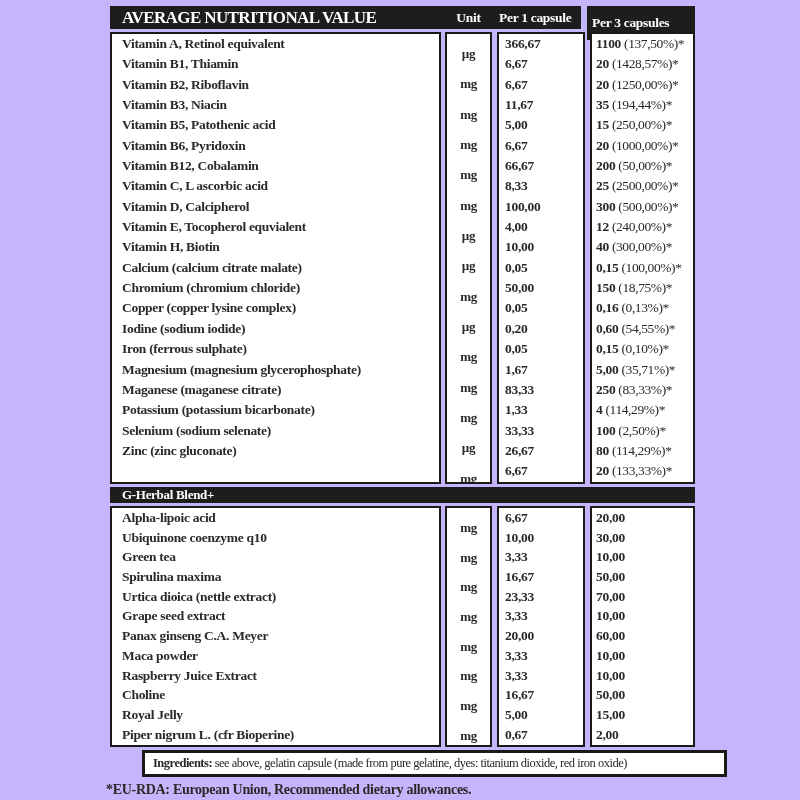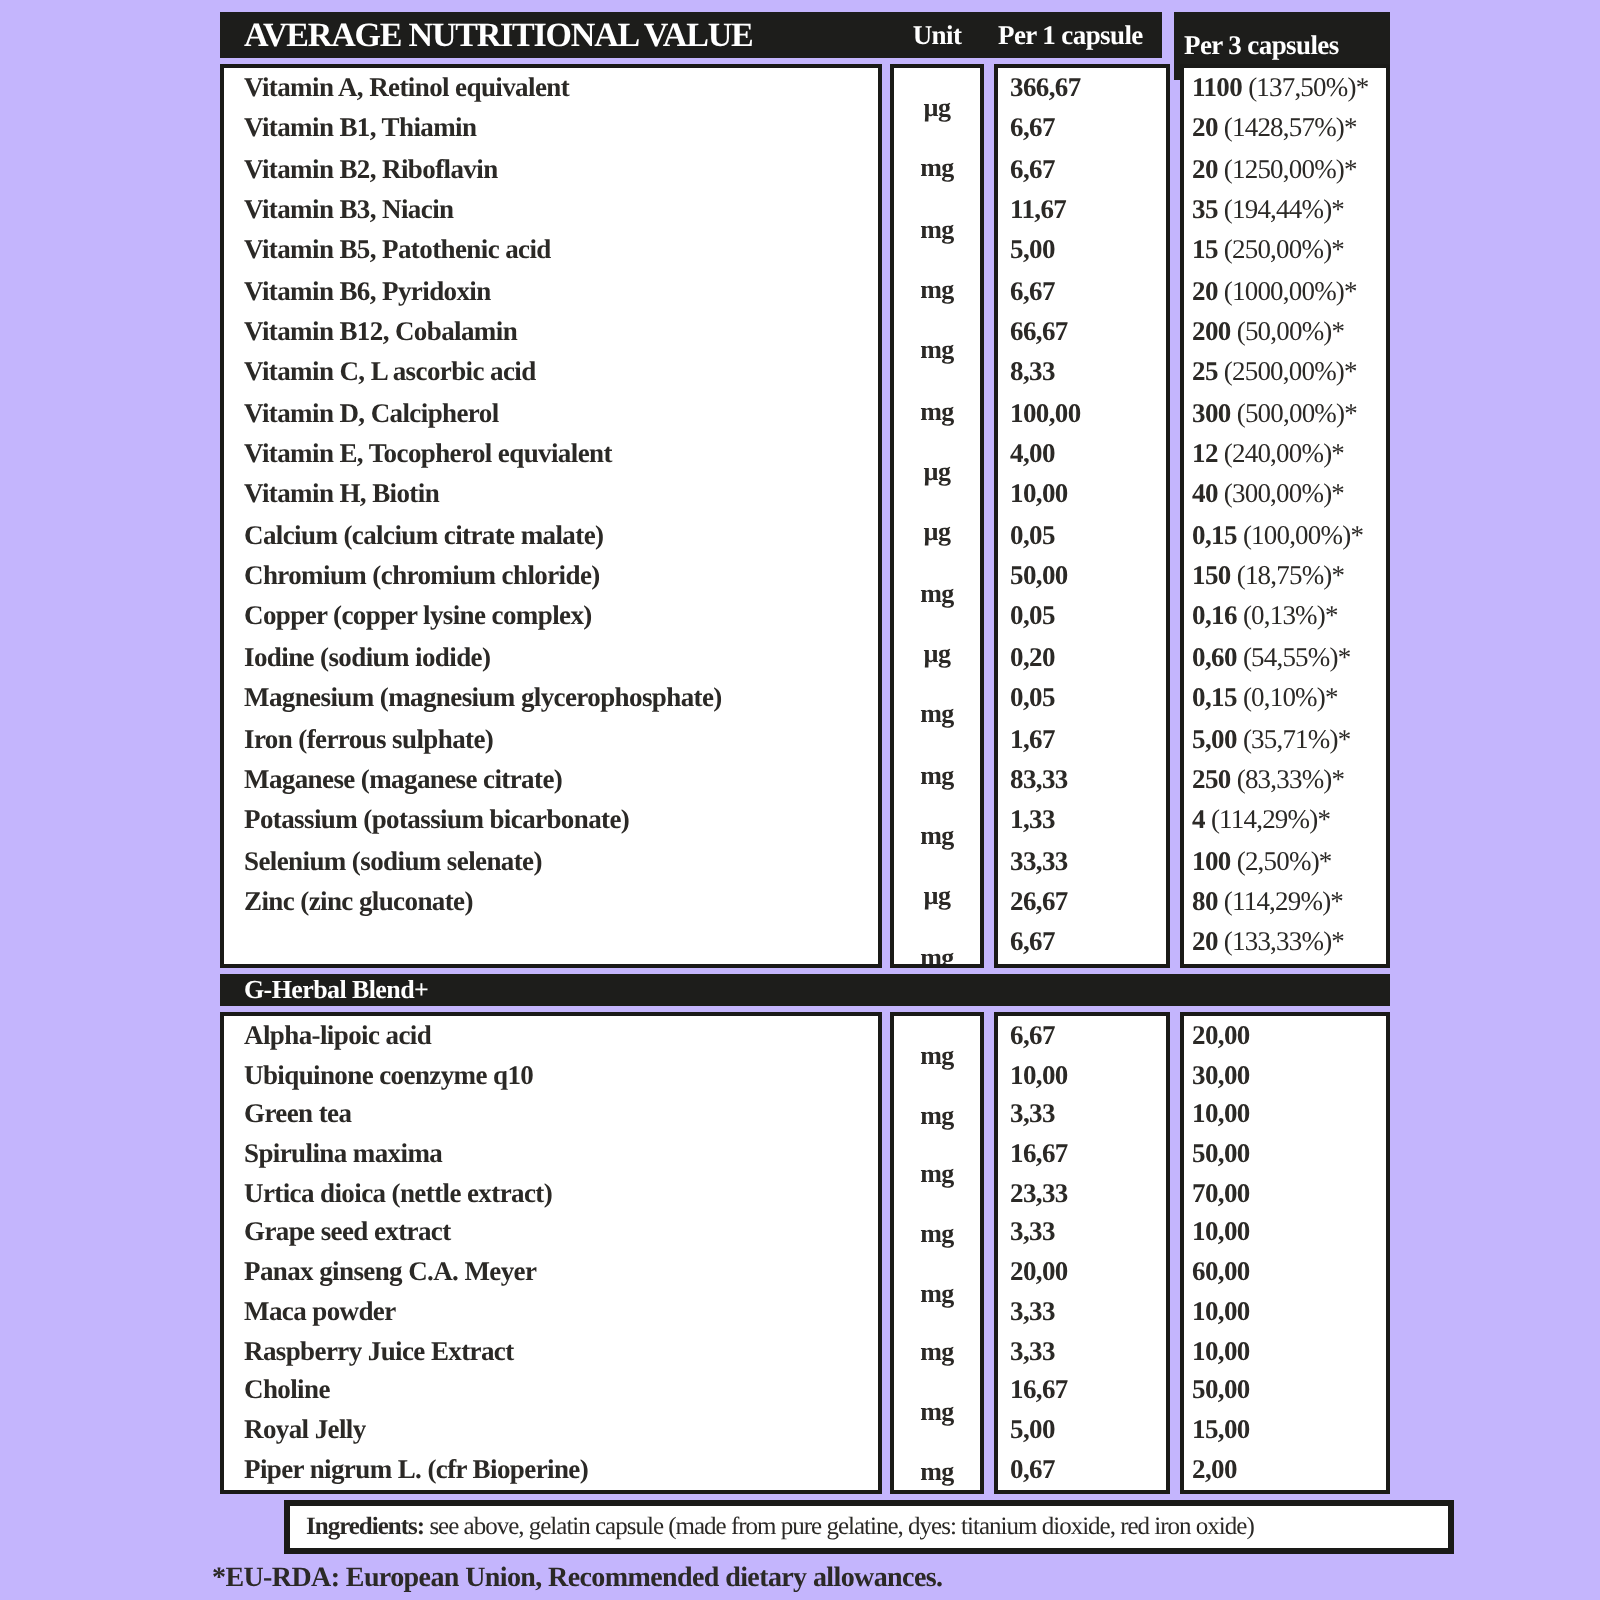--- a/index.html
+++ b/index.html
@@ -115,23 +115,23 @@
   <div class="cell name-cell">Vitamin H, Biotin</div>
 
   <div class="cell name-cell">Calcium (calcium citrate malate)</div>
 
   <div class="cell name-cell">Chromium (chromium chloride)</div>
 
   <div class="cell name-cell">Copper (copper lysine complex)</div>
 
   <div class="cell name-cell">Iodine (sodium iodide)</div>
 
+  <div class="cell name-cell">Iron (ferrous sulphate)</div>
+
   <div class="cell name-cell">Magnesium (magnesium glycerophosphate)</div>
-
-  <div class="cell name-cell">Iron (ferrous sulphate)</div>
 
   <div class="cell name-cell">Maganese (maganese citrate)</div>
 
   <div class="cell name-cell">Potassium (potassium bicarbonate)</div>
 
   <div class="cell name-cell">Selenium (sodium selenate)</div>
 
   <div class="cell name-cell">Zinc (zinc gluconate)</div>
 </div>
     <div class="box vit unit-box">

